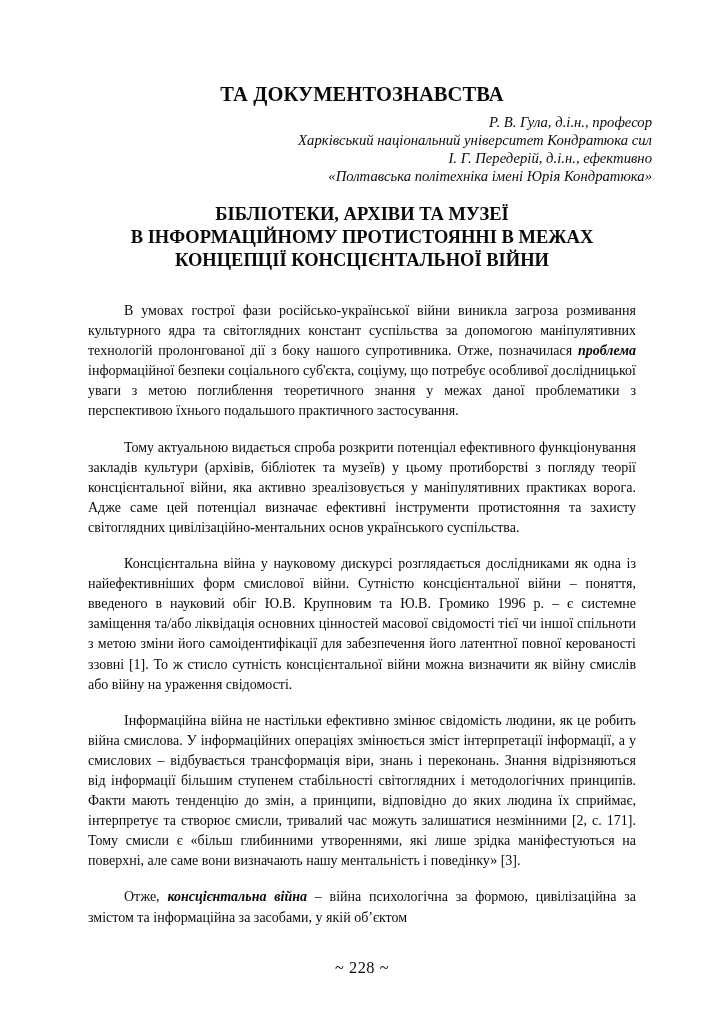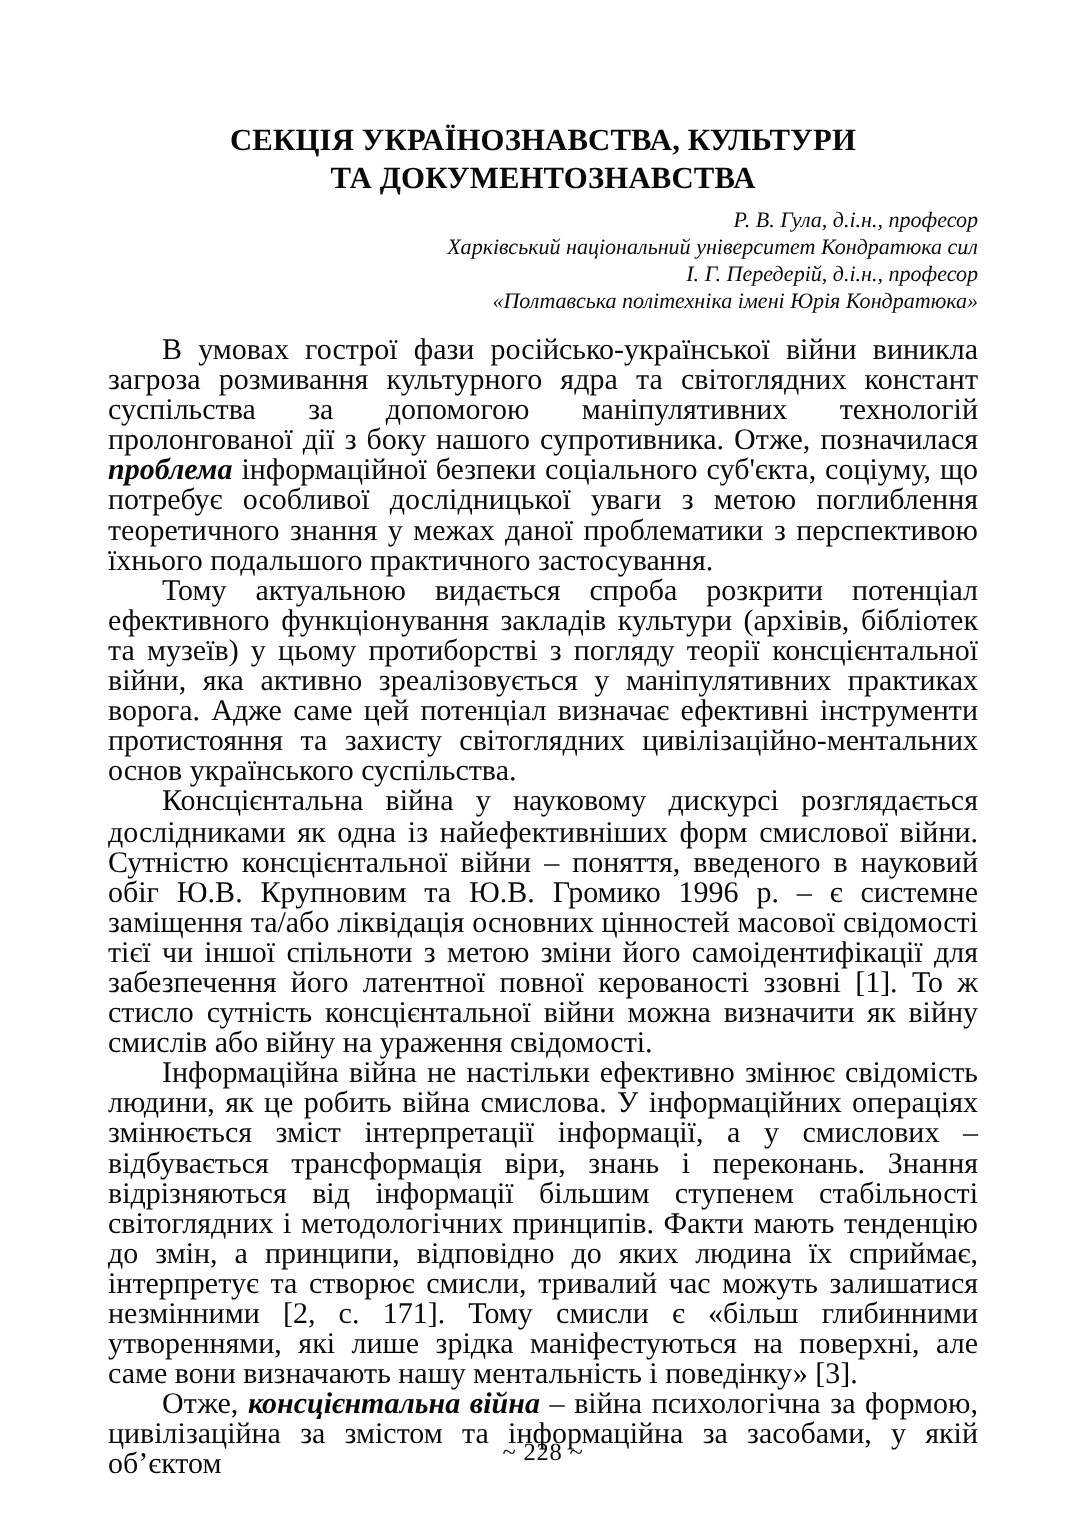--- a/index.html
+++ b/index.html
@@ -81,22 +81,22 @@
   .article-title .line {
     display: block;
     white-space: nowrap;
   }
 
   
   .body-text {
     padding-top: 13px;
   }
   .body-text p {
-    margin: 0;
-    font-size: 20px;
+    margin: 16px;
+    font-size: 14px;
     line-height: 20.1px;
     text-align: justify;
     text-justify: inter-word;
     text-indent: 36px;
     hyphens: none;
   }
   .body-text p b,
   .body-text p .emph {
     font-weight: bold;
     font-style: italic;
@@ -115,32 +115,36 @@
   }
 </style>
 </head>
 <body>
 
 <div class="page">
 
   <div class="content">
 
     <h1 class="section-heading">
-      <span class="line">СЕКЦІЯ УКРАЇНОЗНАВСТВА, КУЛЬТУРИ</span>
       <span class="line">ТА ДОКУМЕНТОЗНАВСТВА</span>
     </h1>
 
 
     <div class="authors">
       <span class="line">Р. В. Гула, д.і.н., професор</span>
       <span class="line">Харківський національний університет Кондратюка сил</span>
-      <span class="line">І. Г. Передерій, д.і.н., професор</span>
+      <span class="line">І. Г. Передерій, д.і.н., ефективно</span>
       <span class="line">«Полтавська політехніка імені Юрія Кондратюка»</span>
     </div>
 
+    <h2 class="article-title">
+      <span class="line">БІБЛІОТЕКИ, АРХІВИ ТА МУЗЕЇ</span>
+      <span class="line">В ІНФОРМАЦІЙНОМУ ПРОТИСТОЯННІ В МЕЖАХ</span>
+      <span class="line">КОНЦЕПЦІЇ КОНСЦІЄНТАЛЬНОЇ ВІЙНИ</span>
+    </h2>
 
     <div class="body-text" id="body-text">
         <p>В умовах гострої фази російсько-української війни виникла загроза розмивання культурного ядра та світоглядних констант суспільства за допомогою маніпулятивних технологій пролонгованої дії з боку нашого супротивника. Отже, позначилася <b class="emph">проблема</b> інформаційної безпеки соціального суб'єкта, соціуму, що потребує особливої дослідницької уваги з метою поглиблення теоретичного знання у межах даної проблематики з перспективою їхнього подальшого практичного застосування.</p>
         <p>Тому актуальною видається спроба розкрити потенціал ефективного функціонування закладів культури (архівів, бібліотек та музеїв) у цьому протиборстві з погляду теорії консцієнтальної війни, яка активно зреалізовується у маніпулятивних практиках ворога. Адже саме цей потенціал визначає ефективні інструменти протистояння та захисту світоглядних цивілізаційно-ментальних основ українського суспільства.</p>
         <p>Консцієнтальна війна у науковому дискурсі розглядається дослідниками як одна із найефективніших форм смислової війни. Сутністю консцієнтальної війни – поняття, введеного в науковий обіг Ю.В. Крупновим та Ю.В. Громико 1996 р. – є системне заміщення та/або ліквідація основних цінностей масової свідомості тієї чи іншої спільноти з метою зміни його самоідентифікації для забезпечення його латентної повної керованості ззовні [1]. То ж стисло сутність консцієнтальної війни можна визначити як війну смислів або війну на ураження свідомості.</p>
         <p>Інформаційна війна не настільки ефективно змінює свідомість людини, як це робить війна смислова. У інформаційних операціях змінюється зміст інтерпретації інформації, а у смислових – відбувається трансформація віри, знань і переконань. Знання відрізняються від інформації більшим ступенем стабільності світоглядних і методологічних принципів. Факти мають тенденцію до змін, а принципи, відповідно до яких людина їх сприймає, інтерпретує та створює смисли, тривалий час можуть залишатися незмінними [2, с. 171]. Тому смисли є «більш глибинними утвореннями, які лише зрідка маніфестуються на поверхні, але саме вони визначають нашу ментальність і поведінку» [3].</p>
         <p>Отже, <b class="emph">консцієнтальна війна</b> – війна психологічна за формою, цивілізаційна за змістом та інформаційна за засобами, у якій об’єктом</p>
       </div>
 
   </div>

